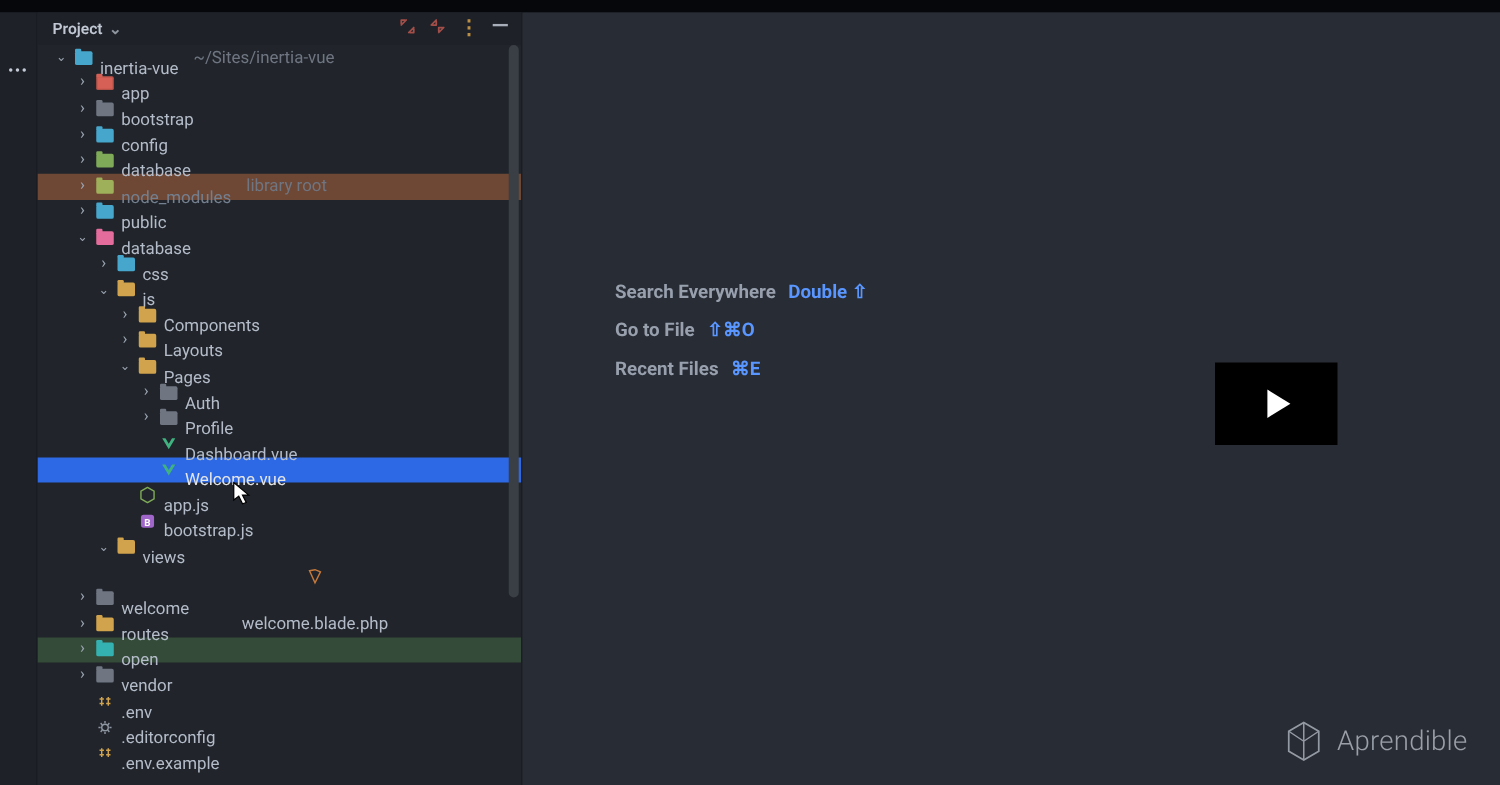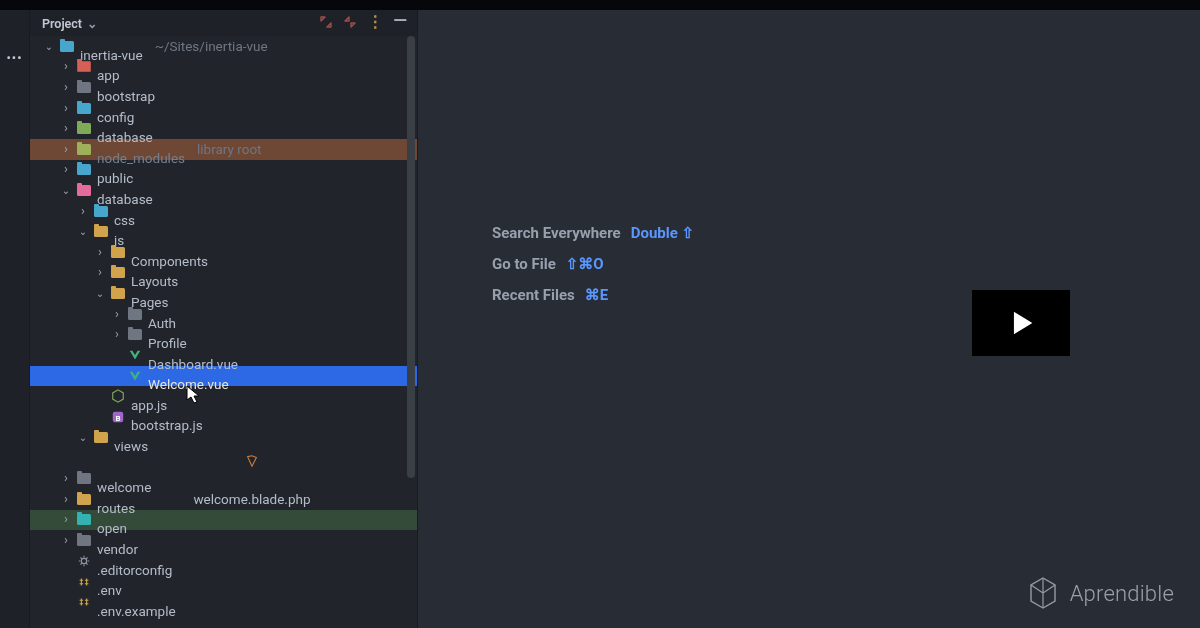--- a/index.html
+++ b/index.html
@@ -309,34 +309,34 @@
             <span class="arrow" style="font-size: 13px; position: relative; top: -1px;">›</span>
             <span class="icon">
               <div class="fld" style="background: rgb(111, 118, 130);"></div>
             </span>
             <span class="label">vendor</span>
           </div>
           <div class="row" style="padding-left: 31px;">
             <span class="arrow"></span>
             <span class="icon">
               <svg viewBox="0 0 16 16">
+                <path d="M3 6h4M3 10h4M9 6h4M9 10h4M5 4v8M11 4v8" stroke="#d0a34c" stroke-width="1.3"></path>
+              </svg>
+            </span>
+            <span class="label">.env</span>
+          </div>
+          <div class="row" style="padding-left: 31px;">
+            <span class="arrow"></span>
+            <span class="icon">
+              <svg viewBox="0 0 16 16">
                 <circle cx="8" cy="8" r="3" fill="none" stroke="#8f97a3" stroke-width="1.3"></circle>
                 <path d="M8 2v2M8 12v2M2 8h2M12 8h2M4 4l1.4 1.4M10.6 10.6L12 12M12 4l-1.4 1.4M5.4 10.6L4 12" stroke="#8f97a3" stroke-width="1.3"></path>
               </svg>
             </span>
             <span class="label">.editorconfig</span>
-          </div>
-          <div class="row" style="padding-left: 31px;">
-            <span class="arrow"></span>
-            <span class="icon">
-              <svg viewBox="0 0 16 16">
-                <path d="M3 6h4M3 10h4M9 6h4M9 10h4M5 4v8M11 4v8" stroke="#d0a34c" stroke-width="1.3"></path>
-              </svg>
-            </span>
-            <span class="label">.env</span>
           </div>
           <div class="row" style="padding-left: 31px;">
             <span class="arrow"></span>
             <span class="icon">
               <svg viewBox="0 0 16 16">
                 <path d="M3 6h4M3 10h4M9 6h4M9 10h4M5 4v8M11 4v8" stroke="#d0a34c" stroke-width="1.3"></path>
               </svg>
             </span>
             <span class="label">.env.example</span>
           </div>

